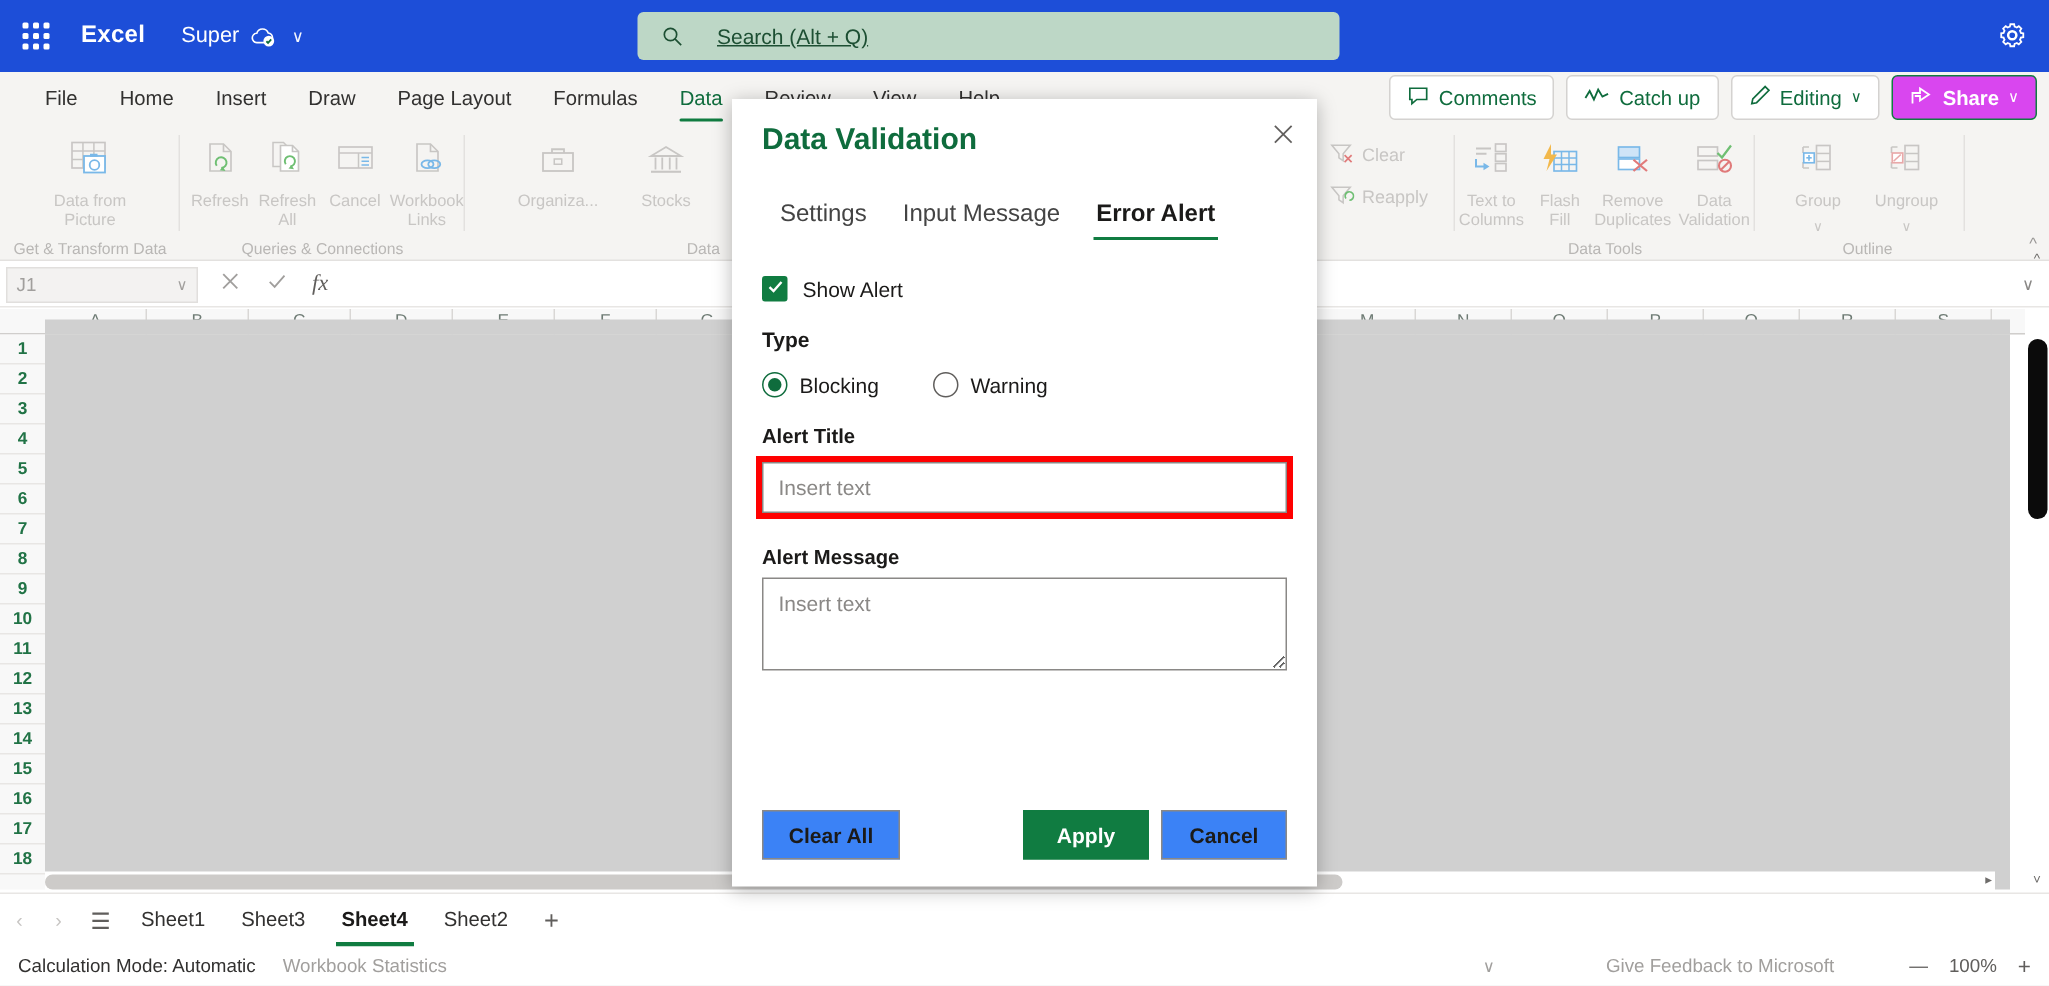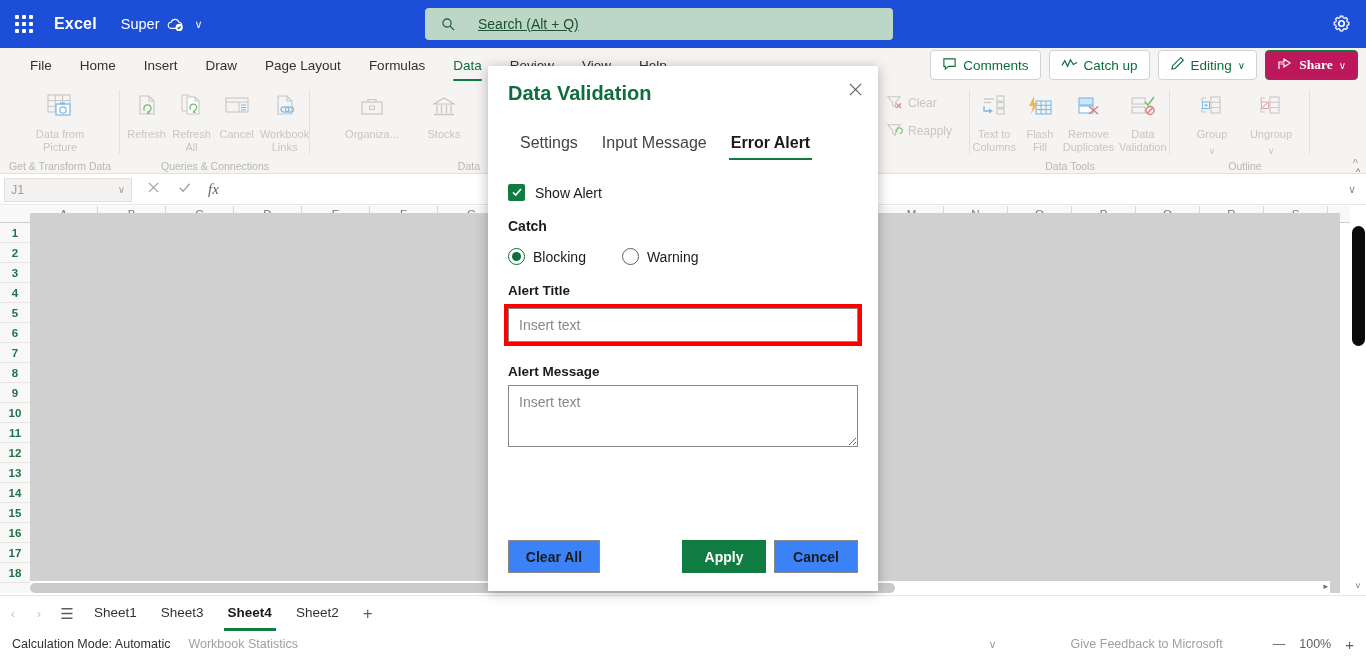--- a/index.html
+++ b/index.html
@@ -40,21 +40,21 @@
   }
   .rtab { font-size: 13.5px; color: #323130; padding: 0 14px; height: 34px;
     line-height: 34px; cursor: pointer; position: relative; }
   .rtab.active { color: #0f6c3d; }
   .rtab.active::after { content:""; position:absolute; left:14px; right:14px; bottom:2px;
     height:2.5px; background:#107c41; border-radius:2px; }
   .tb-right { position: absolute; right: 8px; top: 50px; display: flex; align-items: center; gap: 8px; }
   .pillbtn { height: 30px; border: 1px solid #d4d2d0; background: #fff; border-radius: 4px;
     display: flex; align-items: center; gap: 6px; padding: 0 11px; font-size: 13.5px;
     color: #0f6c3d; cursor: pointer; }
-  .pillbtn.primary { background: #be185d; border-color:#107c41; color:#fff; font-weight: bold; font-family: Liberation Serif, serif; }
+  .pillbtn.primary { background: #d946ef; border-color:#107c41; color:#fff; font-weight: bold; }
 
   
   .ribbon {
     position: absolute; left: 0; top: 84px; width: 1366px; height: 90px;
     background: #f5f4f2; border-bottom: 1px solid #e3e1df;
   }
   .grp { position: absolute; top: 0; height: 90px; }
   .grp .lbl { position: absolute; bottom: 2px; left: 0; right: 0; text-align: center;
     font-size: 10.5px; color: #b9b7b5; }
   .grp .sep { position: absolute; right: 0; top: 6px; bottom: 20px; width: 1px; background: #e3e1df; }
@@ -611,21 +611,21 @@
         <span class="chkbox">
           <span>
             <svg width="12" height="12" viewBox="0 0 12 12">
                 <polyline points="2,6.4 4.7,9 10,3" fill="none" stroke="#fff" stroke-width="1.6"></polyline>
               </svg>
           </span>
         </span>
         <span class="chklbl">Show Alert</span>
       </div>
 
-      <div class="sec-h">Catch</div>
+      <div class="sec-h">Type</div>
 
       <div class="radiorow">
         <label class="radio">
           <span class="rdot">
               <i></i>
             </span>
           <span>Blocking</span>
         </label>
         <label class="radio">
           <span class="rdot off"></span>

